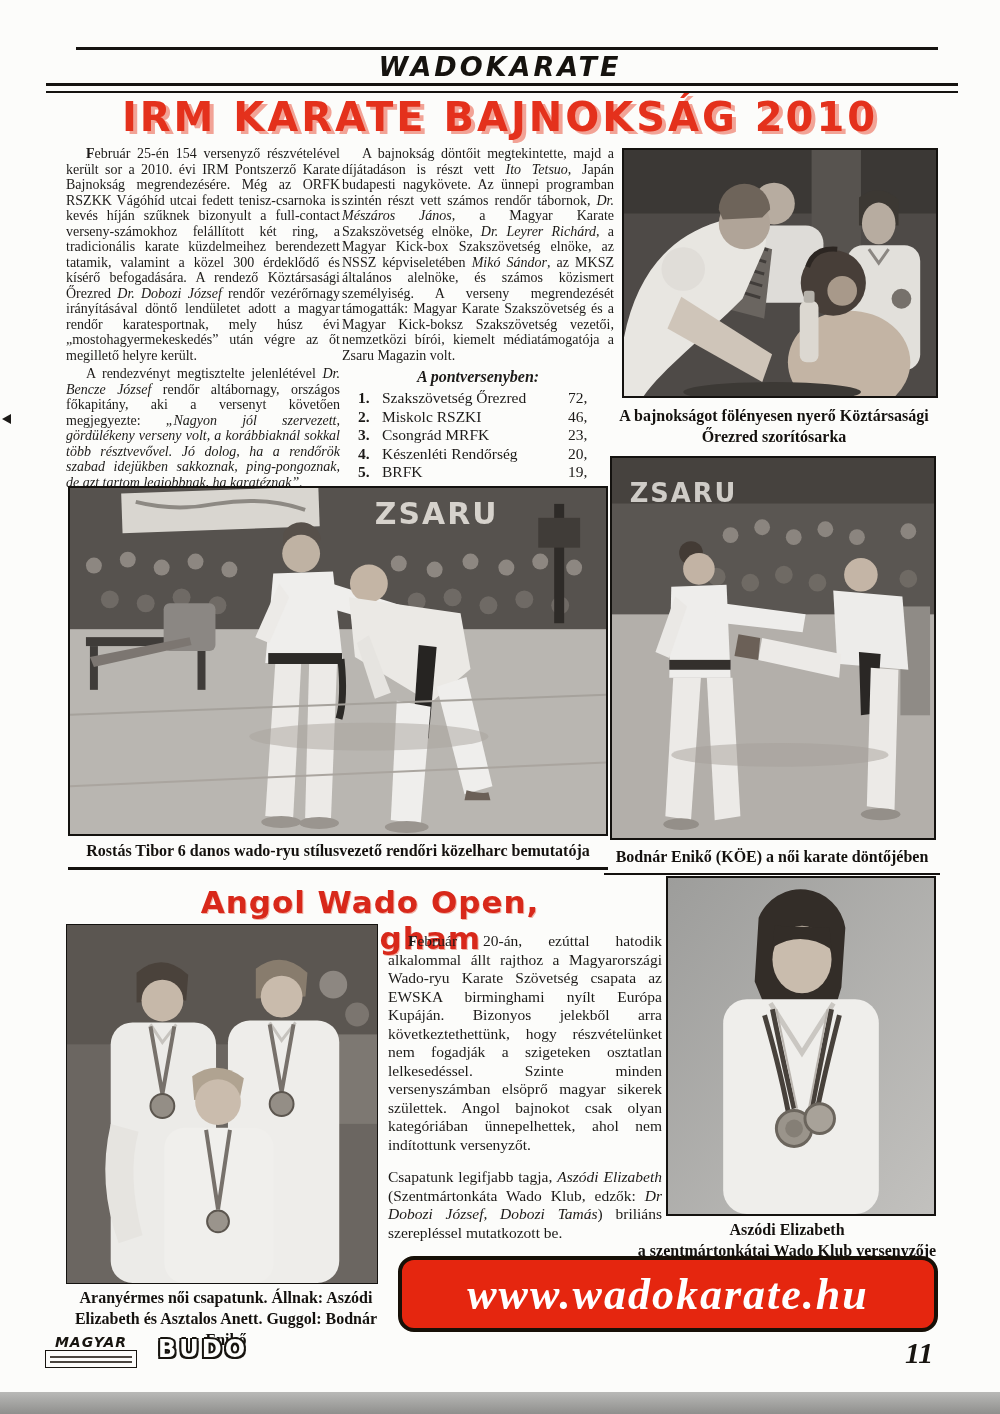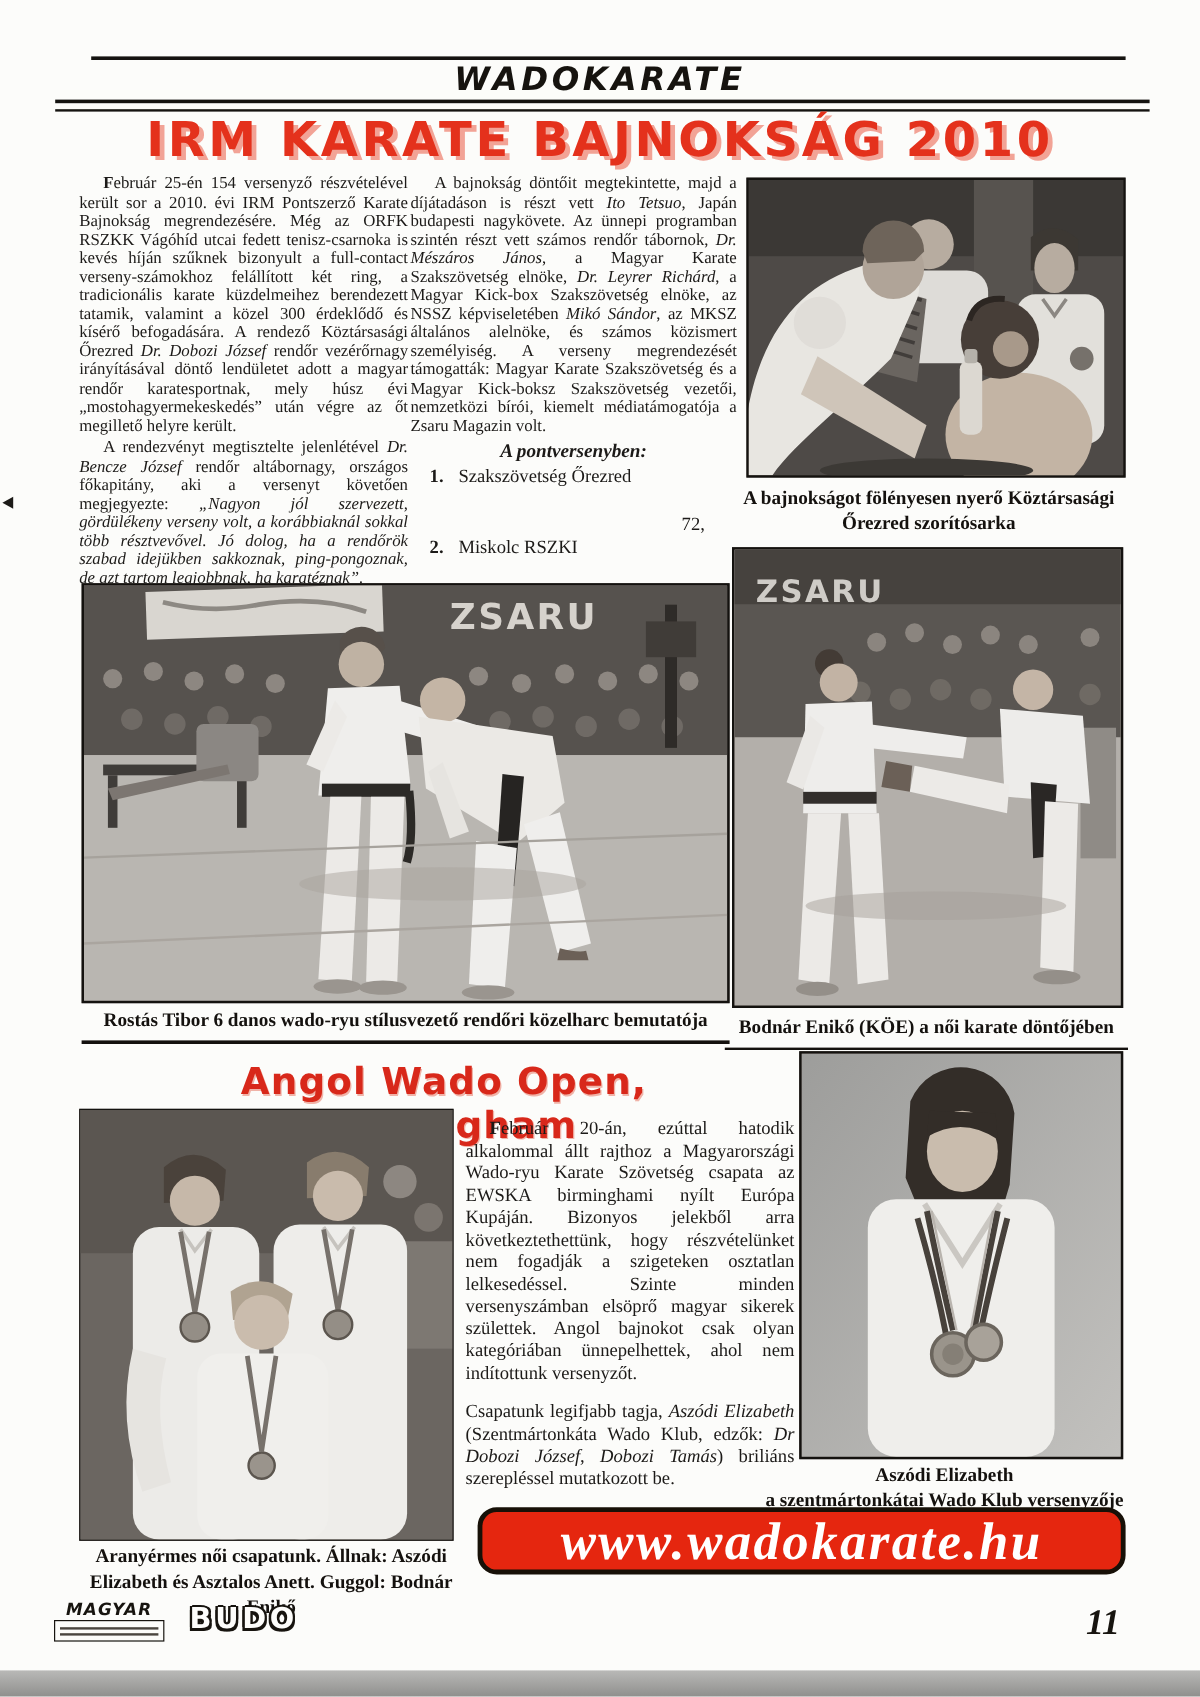--- a/index.html
+++ b/index.html
@@ -27,21 +27,21 @@
   .col p{margin:0 0 3px 0;}
   .indent{text-indent:20px;}
   .lead::first-letter{font-weight:bold;}
 
   .standings{margin-top:2px;}
   .standings-heading{text-align:center;font-weight:bold;font-style:italic;
     font-size:16px;line-height:20px;margin:4px 0 2px 0;}
   .srow{display:flex;font-size:15.5px;line-height:18.5px;padding-left:16px;}
   .srank{font-weight:bold;width:24px;}
   .steam{width:186px;}
-  .spts{flex:1;margin-top:40px;}
+  .spts{flex:1;}
 
   
   .photo{border:2px solid #14120f;background:#6b6762;box-sizing:border-box;}
   .photo svg{display:block;width:100%;height:100%;}
   .photo-corner{left:622px;top:148px;width:316px;height:250px;}
   .photo-main{left:68px;top:486px;width:540px;height:350px;}
   .photo-final{left:610px;top:456px;width:326px;height:384px;}
   .photo-team{left:66px;top:924px;width:312px;height:360px;border-width:1px;}
   .photo-girl{left:666px;top:876px;width:270px;height:340px;}
 
@@ -55,21 +55,21 @@
 
   
   .title2{left:100px;top:884px;width:540px;margin:0;text-align:center;
     font-family:"DejaVu Sans",sans-serif;font-weight:800;font-size:31px;letter-spacing:1px;
     color:#d8281a;text-shadow:1px 1px 0 #f0b3a8;}
   .col3{left:384px;top:928px;width:282px;font-size:15.5px;line-height:18.5px;text-align:justify;}
   .col3 p{margin:4px;}
   .col3 .p2{margin-top:14px;}
 
   
-  .banner{left:398px;top:1256px;width:540px;height:56px;background:#e5260f;
+  .banner{left:398px;top:1256px;width:540px;height:76px;background:#e5260f;
     border:4px solid #171007;border-radius:16px;box-sizing:border-box;
     display:flex;align-items:center;justify-content:center;}
   .banner-text{font-family:"Liberation Serif",serif;font-weight:bold;font-style:italic;
     font-size:44px;letter-spacing:2px;color:#ffffff;}
 
   .logo{left:45px;top:1334px;display:flex;align-items:flex-start;gap:21px;}
   .logo-left{display:flex;flex-direction:column;align-items:center;}
   .logo-magyar{font-family:"DejaVu Sans",sans-serif;font-weight:bold;font-style:italic;
     font-size:14px;letter-spacing:1px;color:#17140f;}
   .logo-box{width:92px;height:18px;border:1px solid #17140f;display:flex;flex-direction:column;

